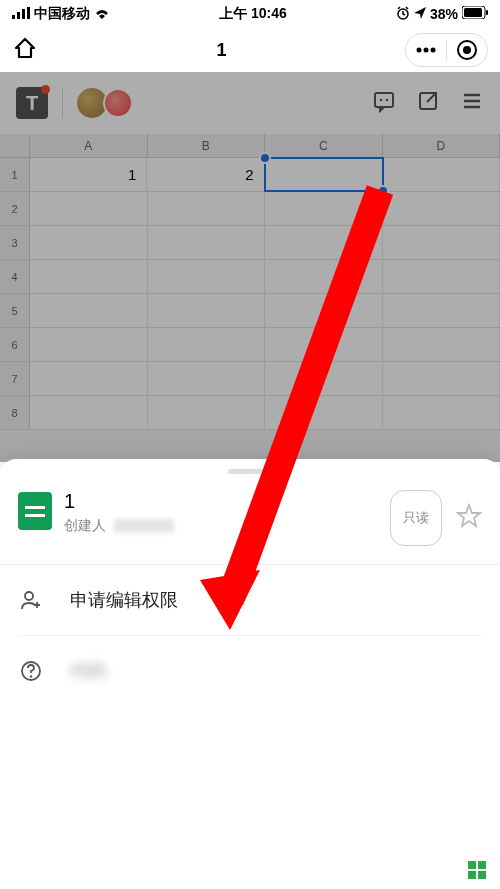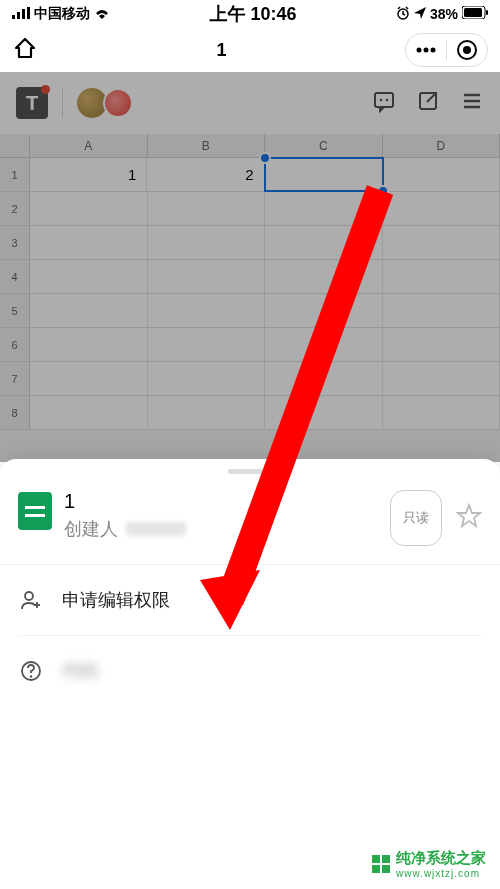--- a/index.html
+++ b/index.html
@@ -1,21 +1,21 @@
 <!DOCTYPE html>
 <html><head>
   <meta charset="utf-8">
   <style>
     * { margin: 0; padding: 0; box-sizing: border-box; }
     body { font-family: -apple-system, "PingFang SC", "Helvetica Neue", sans-serif; width: 500px; height: 889px; background: #fff; position: relative; overflow: hidden; }
     
     
     .status-bar { height: 28px; display: flex; justify-content: space-between; align-items: center; padding: 0 12px; font-size: 14px; font-weight: 600; }
     .status-left, .status-right { display: flex; align-items: center; gap: 4px; }
-    .status-center { font-size: 18px; font-weight: 600; }
+    .status-center { font-size: 14px; font-weight: 600; }
     
     
     .nav-bar { height: 44px; display: flex; justify-content: space-between; align-items: center; padding: 0 12px; }
     .nav-center { font-size: 18px; font-weight: 600; }
     .nav-right { display: flex; gap: 10px; align-items: center; }
     .pill { border: 1px solid #ddd; border-radius: 20px; height: 34px; display: flex; align-items: center; }
     .pill-btn { width: 40px; height: 34px; display: flex; align-items: center; justify-content: center; }
     .pill-divider { width: 1px; height: 20px; background: #ddd; }
     
     
@@ -54,31 +54,31 @@
     .bottom-sheet { position: absolute; left: 0; right: 0; bottom: 0; height: 430px; background: #fff; border-radius: 16px 16px 0 0; z-index: 10; box-shadow: 0 -2px 20px rgba(0,0,0,0.1); }
     .sheet-handle-bar { display: flex; justify-content: center; padding: 10px 0 6px; }
     .sheet-handle { width: 44px; height: 5px; background: #ddd; border-radius: 3px; }
     .sheet-header { display: flex; align-items: flex-start; padding: 10px 18px 18px; gap: 12px; }
     .doc-icon { width: 34px; height: 38px; background: #0f9d58; border-radius: 4px; position: relative; flex-shrink: 0; margin-top: 2px; }
     .doc-icon::before, .doc-icon::after { content: ""; position: absolute; background: #fff; height: 3px; left: 7px; right: 7px; }
     .doc-icon::before { top: 14px; }
     .doc-icon::after { top: 22px; }
     .doc-info { flex: 1; }
     .doc-title { font-size: 20px; font-weight: 400; }
-    .doc-meta { font-size: 18px; color: #888; margin-top: 4px; display: flex; align-items: center; gap: 8px; }
+    .doc-meta { font-size: 14px; color: #888; margin-top: 4px; display: flex; align-items: center; gap: 8px; }
     .blur-block { display: inline-block; width: 60px; height: 14px; background: #e5e5e5; filter: blur(2px); border-radius: 2px; }
     .sheet-header-right { display: flex; align-items: center; gap: 14px; }
     .readonly-pill { border: 1px solid #ccc; color: #888; font-size: 13px; padding: 18px 12px; border-radius: 14px; }
     .star-icon { color: #bbb; }
     .sheet-divider { height: 1px; background: #eee; }
     .menu-list { padding: 0 18px; }
     .menu-item { display: flex; align-items: center; gap: 18px; padding: 22px 0; border-bottom: 1px solid #f2f2f2; }
     .menu-item:last-child { border-bottom: none; }
     .menu-icon { width: 26px; height: 26px; color: #555; flex-shrink: 0; display:flex; align-items:center; justify-content:center; }
-    .menu-label { font-size: 18px; color: #222; }
+    .menu-label { font-size: 18px; color: #222; margin-left: 8px; }
     .menu-label.blurred { filter: blur(4px); color: #999; }
     
     
     .watermark { position: absolute; bottom: 10px; right: 14px; z-index: 30; display: flex; align-items: center; gap: 6px; color: #2ba84a; font-weight: 700; font-size: 15px; }
     .wm-blocks { display: grid; grid-template-columns: 8px 8px; grid-template-rows: 8px 8px; gap: 2px; }
     .wm-blocks div { background: #2ba84a; }
     .wm-text { color: #2ba84a; }
     .wm-url { font-size: 10px; color: #2ba84a; letter-spacing: 1px; font-weight: 400; }
   </style>
 </head>
@@ -311,17 +311,13 @@
   </div>
 </div>
 
 <div class="watermark">
   <div class="wm-blocks">
       <div></div>
       <div></div>
       <div></div>
       <div></div>
     </div>
-  <div>
-    <div class="wm-text">纯净系统之家</div>
-    <div class="wm-url">www.wjxtzj.com</div>
-  </div>
 </div>
 
 </body></html>

